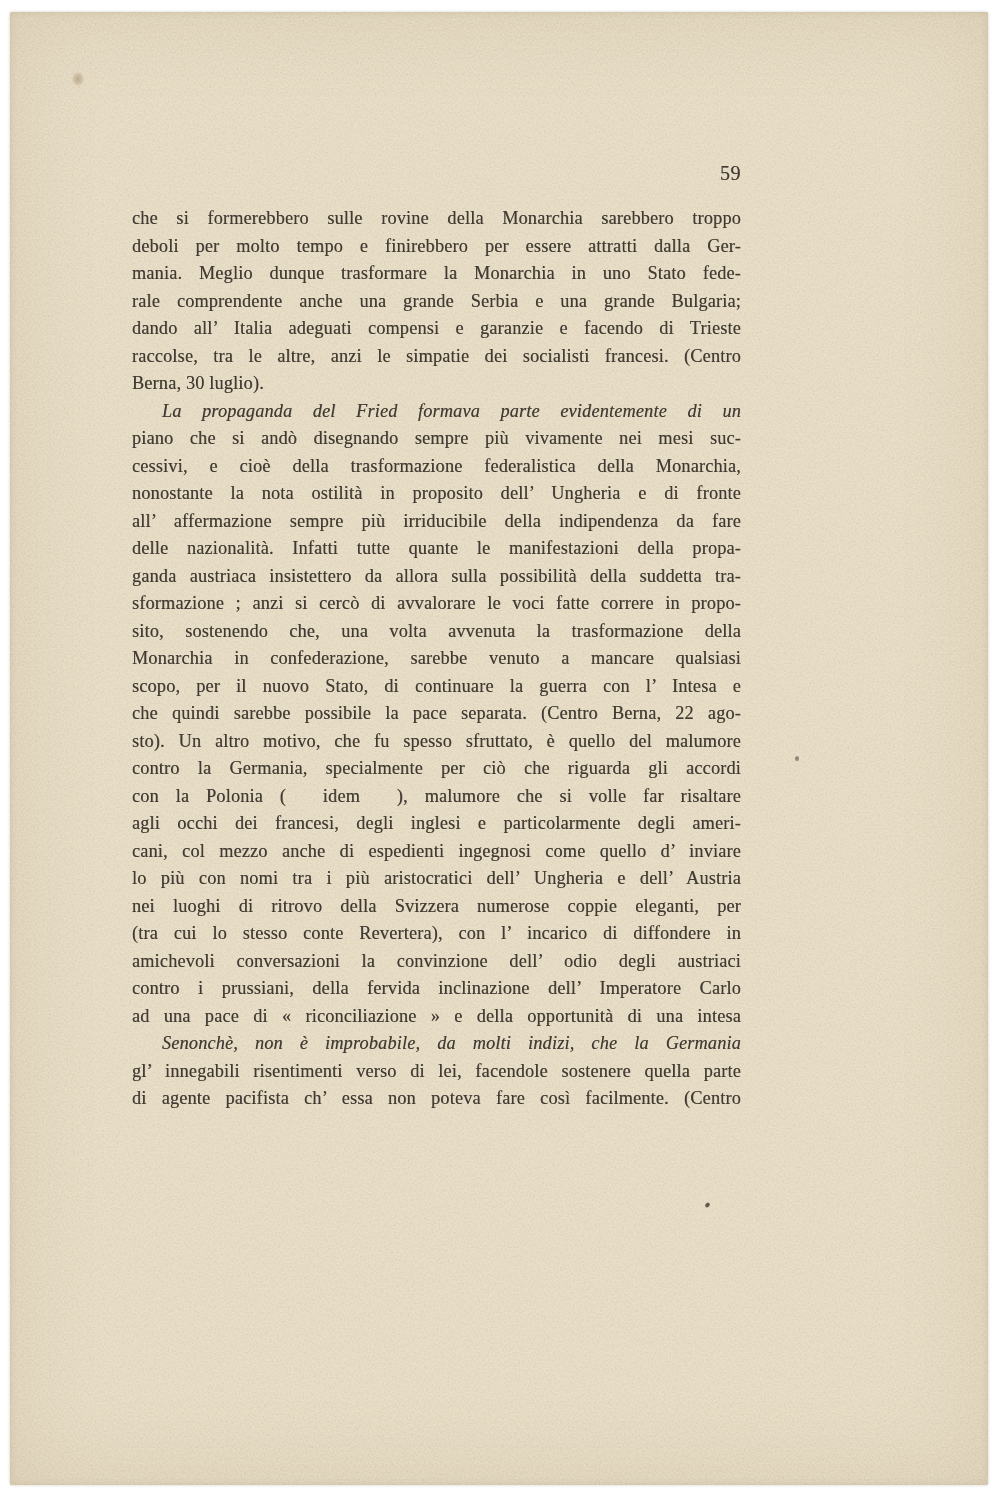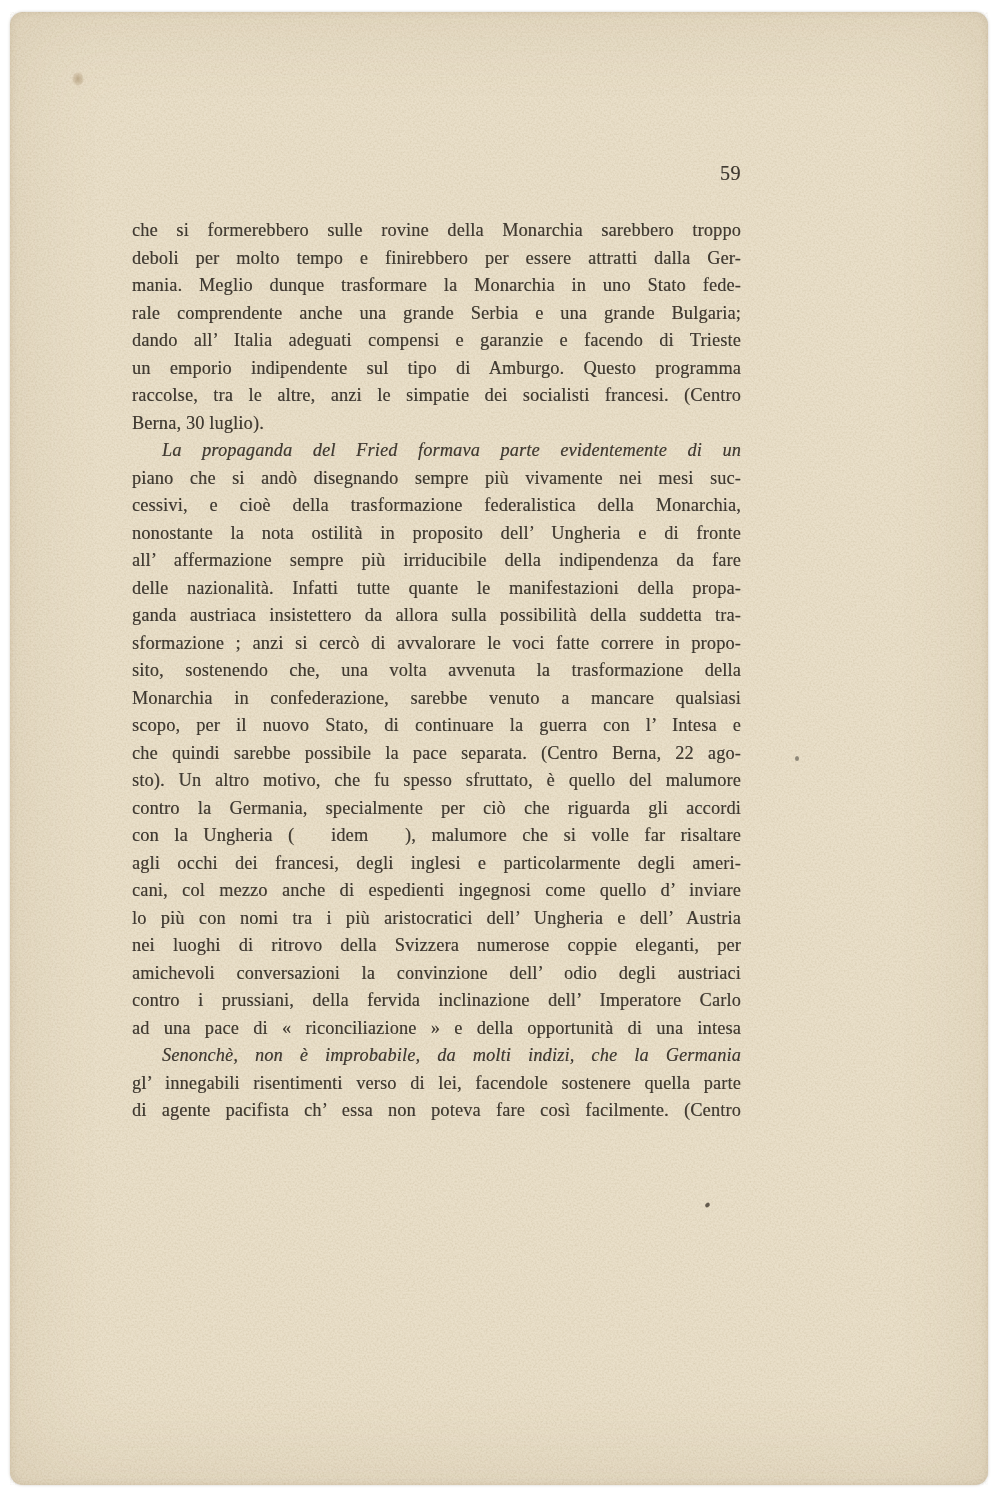--- a/index.html
+++ b/index.html
@@ -17,21 +17,21 @@
     height: 1502px;
     background: #ffffff;
   }
   .paper {
     position: absolute;
     left: 10px;
     top: 12px;
     width: 978px;
     height: 1473px;
     background: #e9dfc9;
-    border-radius: 13px;
+    border-radius: 2px;
     box-shadow:
       0 0 3px rgba(120,110,90,0.35),
       inset 0 0 90px rgba(148,125,88,0.16),
       inset 0 0 7px rgba(148,125,88,0.20);
   }
   .grain {
     position: absolute;
     left: 0;
     top: 0;
     mix-blend-mode: multiply;
@@ -52,21 +52,20 @@
   .text-block {
     position: absolute;
     left: 122px;
     top: 193px;
     width: 609px;
     font-size: 18.2px;
     line-height: 27.5px;
     letter-spacing: 0.2px;
     color: #403a32;
     text-shadow: 0.35px 0.35px 0.45px rgba(64,58,48,0.55);
-    margin-top: 12px;
   }
   .line {
     text-align: justify;
     text-align-last: justify;
     height: 27.5px;
   }
   .line.end { text-align-last: left; }
   .line.indent { text-indent: 30px; font-style: italic; }
   .stain {
     position: absolute;
@@ -114,42 +113,42 @@
     <div class="stain"></div>
 
     <div class="page-number" style="color: rgb(64, 58, 50);">59</div>
 
     <div class="text-block" style="color: rgb(64, 58, 50);">
         <div class="line">che si formerebbero sulle rovine della Monarchia sarebbero troppo</div>
         <div class="line">deboli per molto tempo e finirebbero per essere attratti dalla Ger-</div>
         <div class="line">mania. Meglio dunque trasformare la Monarchia in uno Stato fede-</div>
         <div class="line">rale comprendente anche una grande Serbia e una grande Bulgaria;</div>
         <div class="line">dando all’ Italia adeguati compensi e garanzie e facendo di Trieste</div>
-        <div class="line">un emporio indipendente sul tipo di Amburgo. Questo programma</div>
         <div class="line">raccolse, tra le altre, anzi le simpatie dei socialisti francesi. (Centro</div>
         <div class="line end">Berna, 30 luglio).</div>
         <div class="line indent">La propaganda del Fried formava parte evidentemente di un</div>
         <div class="line">piano che si andò disegnando sempre più vivamente nei mesi suc-</div>
         <div class="line">cessivi, e cioè della trasformazione federalistica della Monarchia,</div>
         <div class="line">nonostante la nota ostilità in proposito dell’ Ungheria e di fronte</div>
         <div class="line">all’ affermazione sempre più irriducibile della indipendenza da fare</div>
         <div class="line">delle nazionalità. Infatti tutte quante le manifestazioni della propa-</div>
         <div class="line">ganda austriaca insistettero da allora sulla possibilità della suddetta tra-</div>
         <div class="line">sformazione ; anzi si cercò di avvalorare le voci fatte correre in propo-</div>
         <div class="line">sito, sostenendo che, una volta avvenuta la trasformazione della</div>
         <div class="line">Monarchia in confederazione, sarebbe venuto a mancare qualsiasi</div>
         <div class="line">scopo, per il nuovo Stato, di continuare la guerra con l’ Intesa e</div>
         <div class="line">che quindi sarebbe possibile la pace separata. (Centro Berna, 22 ago-</div>
         <div class="line">sto). Un altro motivo, che fu spesso sfruttato, è quello del malumore</div>
         <div class="line">contro la Germania, specialmente per ciò che riguarda gli accordi</div>
-        <div class="line">con la Ungheria (  idem  ), malumore che si volle far risaltare</div>
+        <div class="line">con la Polonia (  idem  ), malumore che si volle far risaltare</div>
         <div class="line">agli occhi dei francesi, degli inglesi e particolarmente degli ameri-</div>
         <div class="line">cani, col mezzo anche di espedienti ingegnosi come quello d’ inviare</div>
         <div class="line">lo più con nomi tra i più aristocratici dell’ Ungheria e dell’ Austria</div>
         <div class="line">nei luoghi di ritrovo della Svizzera numerose coppie eleganti, per</div>
+        <div class="line">(tra cui lo stesso conte Revertera), con l’ incarico di diffondere in</div>
         <div class="line">amichevoli conversazioni la convinzione dell’ odio degli austriaci</div>
         <div class="line">contro i prussiani, della fervida inclinazione dell’ Imperatore Carlo</div>
         <div class="line">ad una pace di « riconciliazione » e della opportunità di una intesa</div>
         <div class="line indent">Senonchè, non è improbabile, da molti indizi, che la Germania</div>
         <div class="line">gl’ innegabili risentimenti verso di lei, facendole sostenere quella parte</div>
         <div class="line">di agente pacifista ch’ essa non poteva fare così facilmente. (Centro</div>
       </div>
 
     <div class="speck-a"></div>
     <div class="speck-b"></div>

